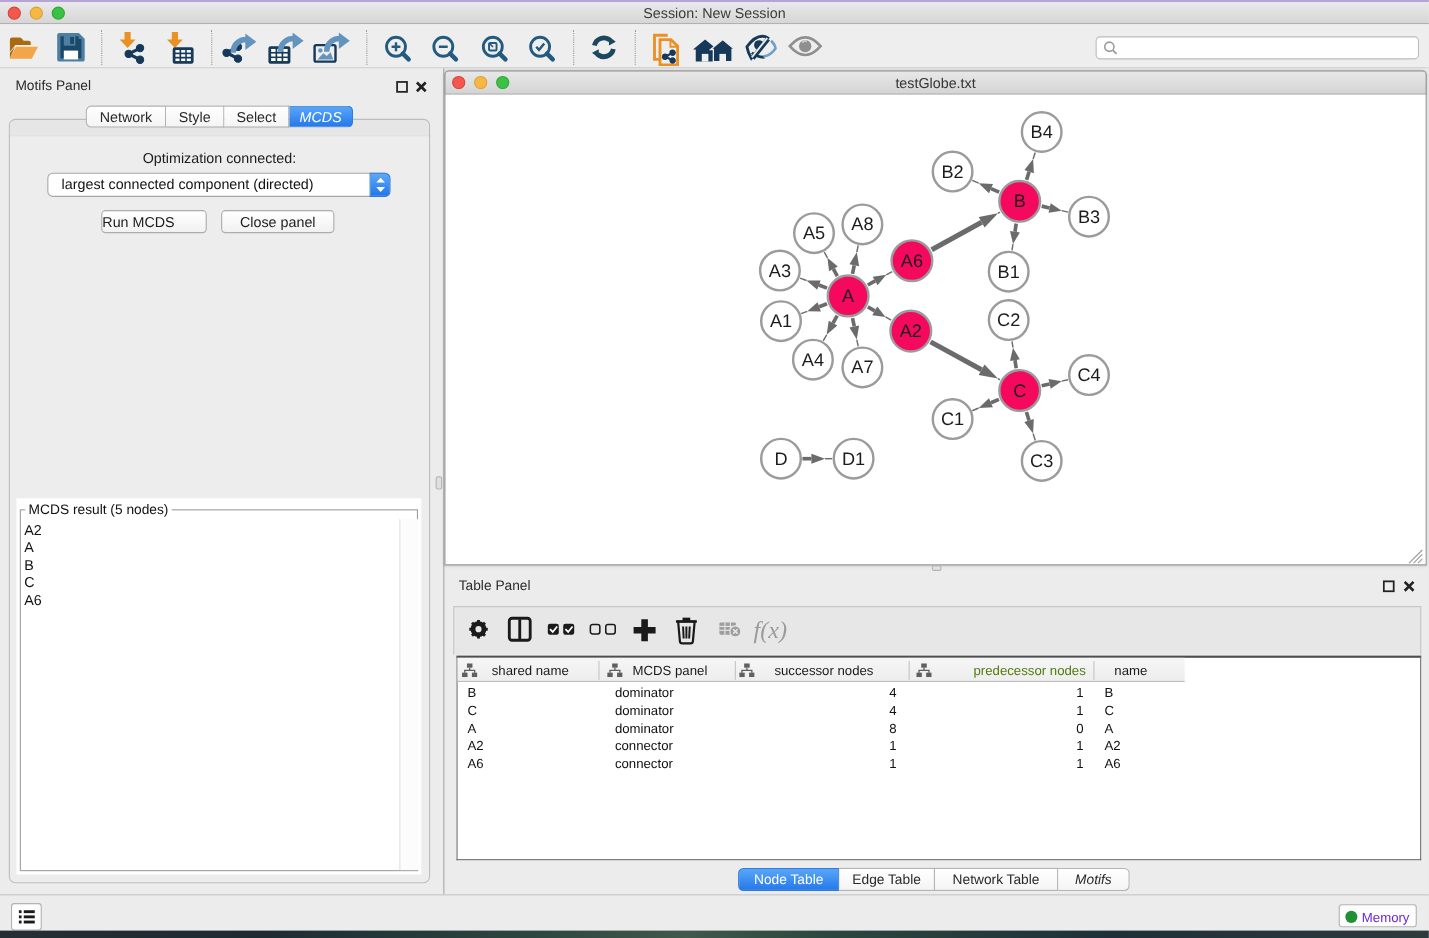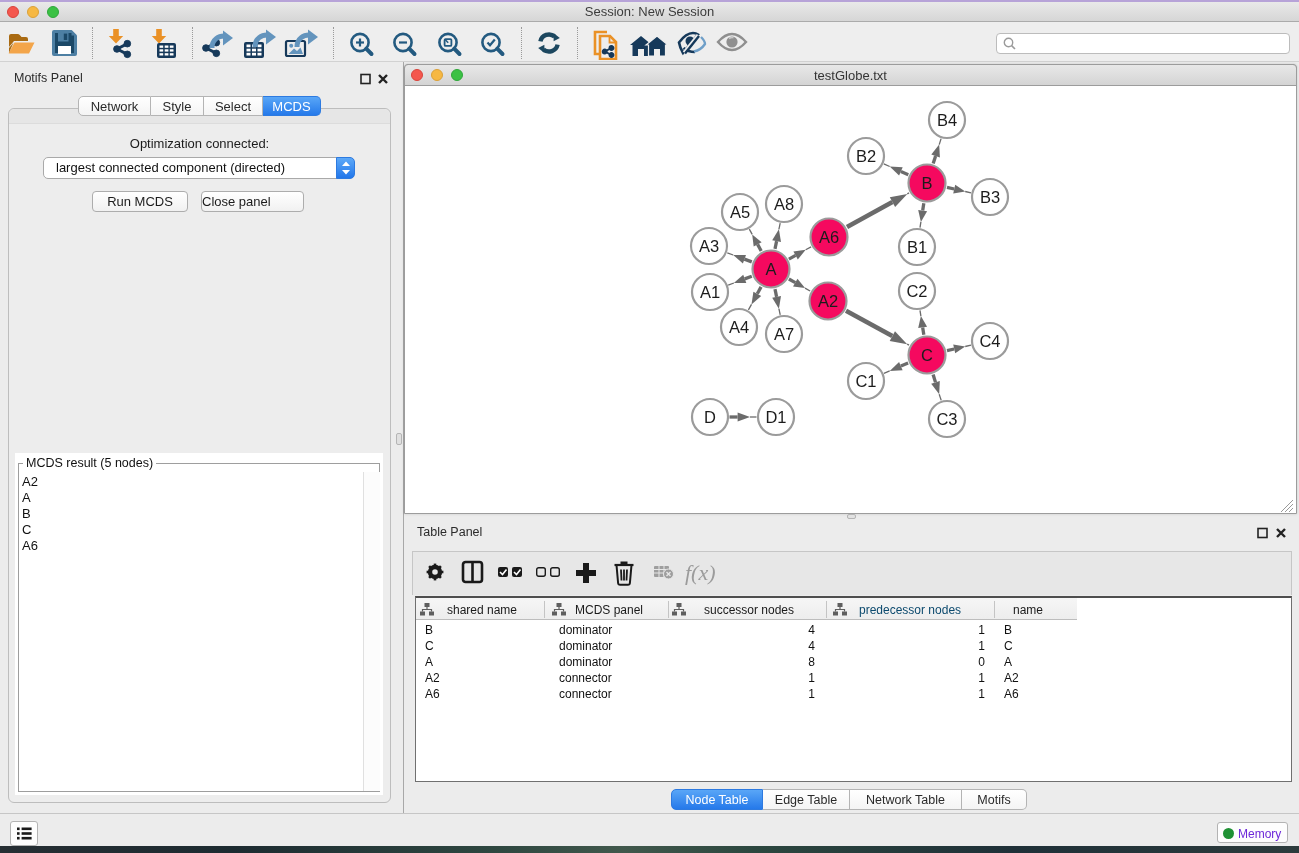--- a/index.html
+++ b/index.html
@@ -2,21 +2,21 @@
 <html><head><meta charset="utf-8"><style>
 * { margin:0; padding:0; box-sizing:border-box; }
 body { width:1299px; height:853px; position:relative; overflow:hidden;
        font-family:"Liberation Sans", sans-serif; background:#ececec; }
 .abs { position:absolute; }
 .tl { border-radius:50%; position:absolute; width:12px; height:12px; }
 .seg { position:absolute; display:flex; }
 .seg div { background:linear-gradient(#ffffff,#f4f4f4); border:1px solid #b4b4b4; border-left:none;
   color:#2a2a2a; text-align:center; display:flex; align-items:center; justify-content:center; }
 .seg div:first-child { border-left:1px solid #b4b4b4; border-radius:5px 0 0 5px; }
-.seg div:last-child { border-radius:0 5px 5px 0; }
+.seg div:last-child { border-radius:0 5px 5px 0;font-style:italic; }
 .seg div.sel { background:linear-gradient(#59a6f7,#2579ea); color:#fff; border-color:#2d7ae0; }
 </style></head><body>
 
 <div class="abs" style="left:0;top:0;width:1299px;height:2px;background:#b7a3d8"></div>
 
 <div class="abs" style="left:0;top:2px;width:1299px;height:20px;background:linear-gradient(#e9e9e9,#d6d6d6);border-bottom:1px solid #ababab"></div>
 <div class="tl" style="left:7px;top:6px;background:#f4574e;border:0.5px solid #d8443c"></div>
 <div class="tl" style="left:27px;top:6px;background:#f6b843;border:0.5px solid #dba138"></div>
 <div class="tl" style="left:47px;top:6px;background:#3bc144;border:0.5px solid #2fa73a"></div>
 <div class="abs" style="left:0;top:4px;width:1299px;text-align:center;font-size:13px;color:#3c3c3c">Session: New Session</div>
@@ -195,22 +195,22 @@
 </div>
 
 <div class="abs" style="left:8px;top:136px;width:383px;text-align:center;font-size:13px;color:#1c1c1c">Optimization connected:</div>
 <div class="abs" style="left:43px;top:157px;width:311px;height:22px;background:#fff;border:1px solid #a9a9a9;border-radius:5px"></div>
 <div class="abs" style="left:56px;top:160px;font-size:13px;color:#111">largest connected component (directed)</div>
 <div class="abs" style="left:336px;top:157px;width:19px;height:22px;background:linear-gradient(#5da9f8,#2277ea);border-radius:0 5px 5px 0;border:1px solid #2d7ae0"></div>
 <svg class="abs" style="left:340px;top:160px" width="12" height="16">
     <path d="M2,6 L6,1.5 L10,6 z M2,10 L6,14.5 L10,10 z" fill="#fff"></path>
   </svg>
 
-<div class="abs" style="left:92px;top:191px;width:96px;height:21px;background:linear-gradient(#ffffff,#f1f1f1);border:1px solid #adadad;border-radius:4px;text-align:center;font-size:13px;color:#1c1c1c;line-height:19px">Run MCDS</div>
-<div class="abs" style="left:201px;top:191px;width:103px;height:21px;background:linear-gradient(#ffffff,#f1f1f1);border:1px solid #adadad;border-radius:4px;font-size:13px;color:#1c1c1c;line-height:19px">Close panel</div>
+<div class="abs" style="left:92px;top:191px;width:96px;height:21px;background:linear-gradient(#ffffff,#f1f1f1);border:1px solid #adadad;border-radius:4px;text-align:left;font-size:13px;color:#1c1c1c;line-height:19px">Run MCDS</div>
+<div class="abs" style="left:201px;top:191px;width:103px;height:21px;background:linear-gradient(#ffffff,#f1f1f1);border:1px solid #adadad;border-radius:4px;text-align:center;font-size:13px;color:#1c1c1c;line-height:19px">Close panel</div>
 
 <div class="abs" style="left:15px;top:453px;width:368px;height:342px;background:#fff"></div>
 <div class="abs" style="left:18px;top:463px;width:362px;height:329px;border:1px solid #9e9e9e"></div>
 <div class="abs" style="left:363px;top:472px;width:17px;height:319px;background:#fcfcfc;border-left:1px solid #e0e0e0"></div>
 <div class="abs" style="left:23px;top:456px;background:#fff;padding:0 3px;font-size:12.5px;color:#111">MCDS result (5 nodes)</div>
 <div class="abs" style="left:22px;top:474px;font-size:13px;color:#111;line-height:16px">A2<br>A<br>B<br>C<br>A6</div>
 
 <div class="abs" style="left:403px;top:62px;width:1px;height:751px;background:#a8a8a8"></div>
 <div class="abs" style="left:396px;top:433px;width:6px;height:12px;background:#e0e0e0;border:1px solid #b5b5b5;border-radius:2px"></div>
 
@@ -427,21 +427,21 @@
 <g fill="#5f5f5f">
       <rect x="4.5" y="0" width="5" height="4"></rect>
       <rect x="0" y="8.5" width="5" height="4"></rect>
       <rect x="9" y="8.5" width="5" height="4"></rect>
     </g>
 <path d="M7,4 v2.5 M2.5,8.5 v-2 h9 v2" stroke="#5f5f5f" stroke-width="1.2" fill="none"></path>
   </svg>
 <div class="abs" style="left:447px;top:603px;font-size:12px;color:#1a1a1a">shared name</div>
 <div class="abs" style="left:575px;top:603px;font-size:12px;color:#1a1a1a">MCDS panel</div>
 <div class="abs" style="left:704px;top:603px;font-size:12px;color:#1a1a1a">successor nodes</div>
-<div class="abs" style="left:859px;top:603px;font-size:12px;color:#0c4a6e">predecessor nodes</div>
+<div class="abs" style="left:885px;top:603px;font-size:12px;color:#4d7c0f">predecessor nodes</div>
 <div class="abs" style="left:1013px;top:603px;font-size:12px;color:#1a1a1a">name</div>
 
 <div class="abs" style="left:417px;top:623px;width:875px;font-size:12px;color:#111">
   <div style="position:relative;height:16px">
       <span style="position:absolute;left:8px">B</span>
       <span style="position:absolute;left:142px">dominator</span>
       <span style="position:absolute;left:318px;width:80px;text-align:right">4</span>
       <span style="position:absolute;left:488px;width:80px;text-align:right">1</span>
       <span style="position:absolute;left:587px">B</span>
     </div>

